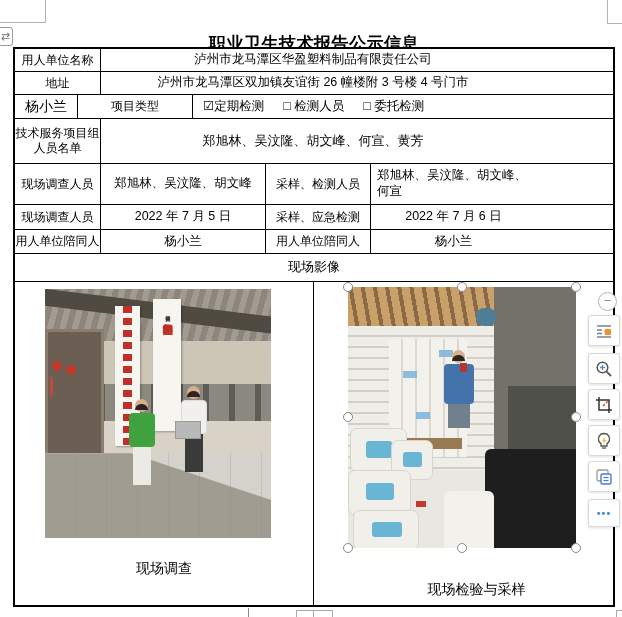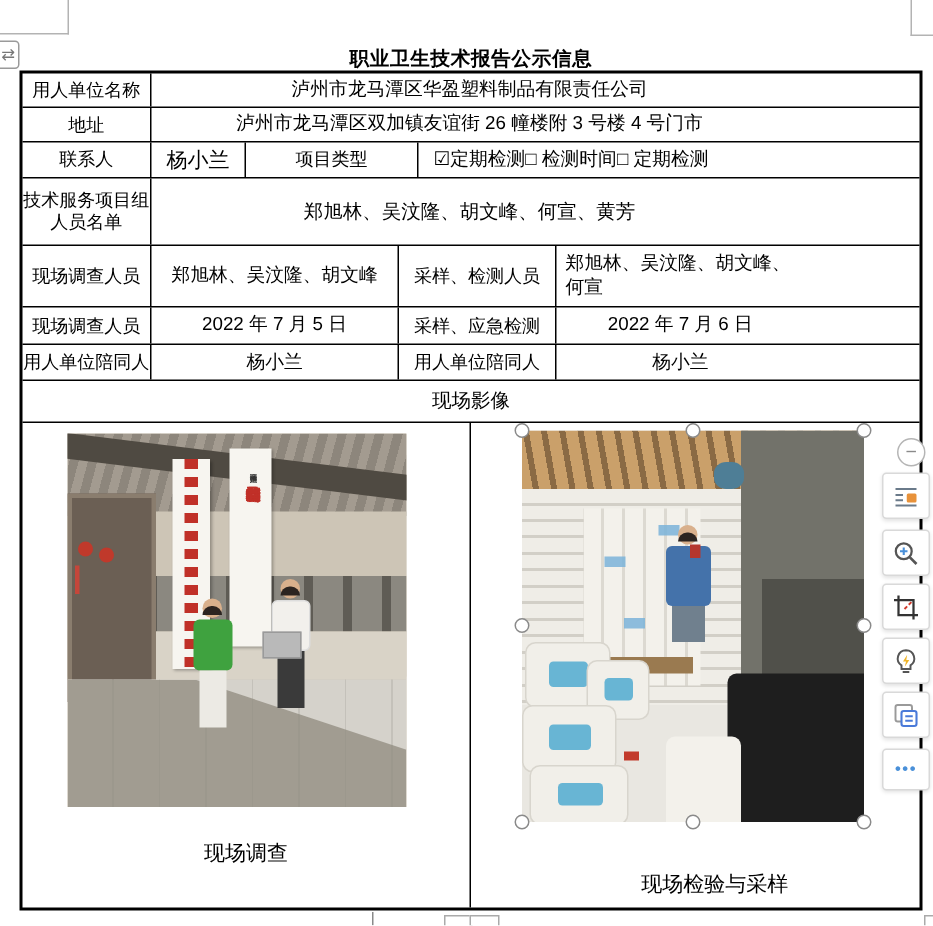--- a/index.html
+++ b/index.html
@@ -12,37 +12,37 @@
              border-left:1px solid #b3b3b3;border-bottom:1px solid #b3b3b3;}
   .edge-btn{position:absolute;left:-9px;top:27px;width:22px;height:19px;background:#fff;
             border:1px solid #9a9a9a;border-radius:3px;display:flex;align-items:center;
             justify-content:flex-end;font-size:11px;color:#777;padding-right:2px;box-sizing:border-box;}
   .frag-line{position:absolute;left:248px;top:608px;width:1px;height:9px;background:#8a8a8a;}
   .frag-box1{position:absolute;left:296px;top:610px;width:17px;height:10px;background:#fff;border:1px solid #aaa;}
   .frag-box2{position:absolute;left:313px;top:610px;width:18px;height:10px;background:#fff;border:1px solid #aaa;}
   .frag-box3{position:absolute;left:616px;top:610px;width:8px;height:10px;background:#fff;border:1px solid #aaa;}
   
   .doc-title{position:absolute;left:13px;top:21px;width:602px;text-align:center;
-             font-size:13px;font-weight:bold;letter-spacing:0.5px;}
+             font-size:17px;font-weight:bold;letter-spacing:0.5px;}
   
   .doc-table{position:absolute;left:13px;top:47px;width:602px;border:2px solid #000;
              box-sizing:border-box;background:#fff;}
   .trow{display:flex;box-sizing:border-box;border-bottom:1px solid #000;}
   .trow:last-child{border-bottom:none;}
   .cell{box-sizing:border-box;border-right:1px solid #000;display:flex;align-items:center;
         justify-content:center;text-align:center;font-size:12px;line-height:1.25;overflow:hidden;}
   .cell:last-child{border-right:none;}
   .lbl{width:86px;flex:none;}
   .r1{height:23px;} .r2{height:23px;} .r3{height:24px;} .r4{height:45px;}
   .r5{height:41px;} .r6{height:25px;} .r7{height:24px;} .r8{height:28px;} .r9{height:323px;}
   .v-wide{flex:1;font-size:12.5px;padding-right:88px;}
   .v-name{font-size:14px;}
   .c-contact-name{width:63px;flex:none;}
   .c-ptype{width:115px;flex:none;}
-  .c-checks{flex:1;justify-content:flex-start;padding-left:10px;font-size:12.5px;}
+  .c-checks{flex:1;justify-content:flex-start;padding-left:10px;gap:19px;font-size:12.5px;}
   .c-v1{width:165px;flex:none;font-size:12.5px;}
   .c-l2{width:105px;flex:none;}
   .c-v2{flex:1;font-size:12.5px;padding-right:77px;}
   .c-v2-left{flex:1;font-size:12.5px;justify-content:flex-start;text-align:left;padding-left:6px;padding-right:4px;}
   .prewrap{white-space:pre-line;}
   .media-cell{flex:1;font-size:13px;}
   .photo-cell{position:relative;display:block;}
   .pc-left{width:299px;flex:none;}
   .pc-right{flex:1;}
   .caption{position:absolute;left:0;width:100%;text-align:center;font-size:14px;}
@@ -139,27 +139,26 @@
       <div class="cell lbl">用人单位名称</div>
       <div class="cell v-wide">泸州市龙马潭区华盈塑料制品有限责任公司</div>
     </div>
 
     <div class="trow r2">
       <div class="cell lbl">地址</div>
       <div class="cell v-wide">泸州市龙马潭区双加镇友谊街 26 幢楼附 3 号楼 4 号门市</div>
     </div>
 
     <div class="trow r3">
-      <div class="cell lbl">联系人</div>
       <div class="cell c-contact-name v-name">杨小兰</div>
       <div class="cell c-ptype">项目类型</div>
       <div class="cell c-checks">
         <span>☑定期检测</span>
-        <span>□ 检测时间</span>
-        <span>□ 定期检测</span>
+        <span>□ 检测人员</span>
+        <span>□ 委托检测</span>
       </div>
     </div>
 
     <div class="trow r4">
       <div class="cell lbl prewrap">技术服务项目组
 人员名单</div>
       <div class="cell v-wide" style="font-size:13px;">郑旭林、吴汶隆、胡文峰、何宣、黄芳</div>
     </div>
 
     <div class="trow r5">

